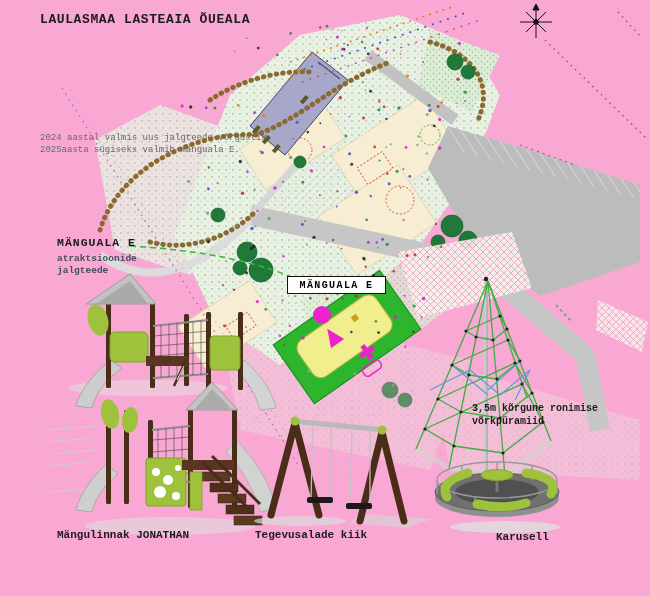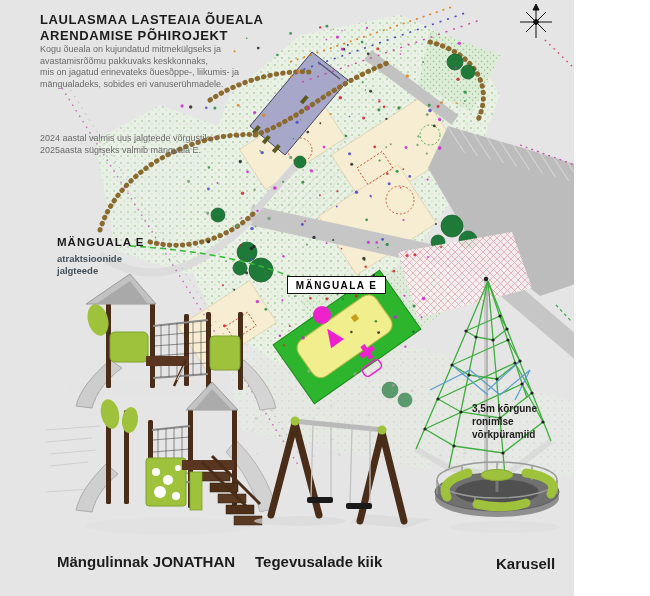--- a/index.html
+++ b/index.html
@@ -1,28 +1,28 @@
 <!DOCTYPE html>
 <html><head>
 <meta charset="utf-8">
 <style>
   html,body{margin:0;padding:0;background:#fff;}
-  .canvas{position:relative;width:574px;height:596px;background:#e5e5e5;overflow:hidden;
-          font-family:Liberation Sans, sans-serif;}
+  .canvas{position:relative;width:650px;height:596px;background:#f9a8d4;overflow:hidden;
+          font-family:Liberation Mono, monospace;}
   svg.layer{position:absolute;left:0;top:0;}
   .txt{position:absolute;white-space:pre-line;}
   .title{font-size:13px;font-weight:bold;letter-spacing:0.6px;color:#1b1b1b;line-height:16px;}
   .para{font-size:9px;color:#696969;line-height:11.5px;width:240px;}
   .leftnote-title{font-size:11.5px;font-weight:bold;letter-spacing:1px;color:#1b1b1b;}
   .leftnote-sub{font-size:9.5px;font-weight:bold;color:#41505b;line-height:12px;margin-top:3px;}
   .maplabel{position:absolute;left:287px;top:276px;width:97px;height:16px;background:#fff;
             border:1.6px solid #101010;display:flex;align-items:center;justify-content:center;
             font-size:10px;font-weight:bold;letter-spacing:1.4px;color:#000;}
   .pyrnote{font-size:10px;font-weight:bold;color:#1d1d1d;line-height:13px;margin-left:48px;}
-  .eqlabel{position:absolute;font-size:15px;font-weight:bold;color:#1c1c1c;margin-top:24px;}
+  .eqlabel{position:absolute;font-size:11px;font-weight:bold;color:#1c1c1c;}
 </style>
 </head>
 <body>
 
 <div class="canvas">
 
   <svg class="layer" width="650" height="596">
     <defs>
       <pattern id="veg" width="7" height="7" patternUnits="userSpaceOnUse">
         <rect width="7" height="7" fill="#e9f1e4"></rect>
@@ -538,25 +538,20 @@
         <path d="M447,497 Q438,482 468,473"></path>
         <path d="M526,473 Q560,478 551,494"></path>
         <path d="M526,503 Q503,510 477,504"></path>
       </g>
       <line x1="497" y1="476" x2="497" y2="492" stroke="#777777" stroke-width="3"></line>
       <ellipse cx="497" cy="475" rx="16" ry="5.5" fill="#9fc23c" stroke="#86a832" stroke-width="1"></ellipse>
     </g>
   </svg>
 
   <div class="txt title" style="left:40px;top:12px;">LAULASMAA LASTEAIA ÕUEALA</div>
-  <div class="txt title" style="left:40px;top:28px;">ARENDAMISE PÕHIROJEKT</div>
-  <div class="txt para" style="left:40px;top:44px;">Kogu õueala on kujundatud mitmekülgseks ja
-avastamisrõõmu pakkuvaks keskkonnaks,
-mis on jagatud erinevateks õuesõppe-, liikumis- ja
-mängualadeks, sobides eri vanuserühmadele.</div>
   <div class="txt para" style="left:40px;top:133px;">2024 aastal valmis uus jalgteede võrgustik.
 2025aasta sügiseks valmib mänguala E.</div>
 
   <div class="txt leftnote-title" style="left:57px;top:236px;">MÄNGUALA E</div>
   <div class="txt leftnote-sub" style="left:57px;top:250px;">atraktsioonide
 jalgteede</div>
 
   <div class="maplabel">MÄNGUALA E</div>
 
   <div class="txt pyrnote" style="left:424px;top:402px;">3,5m kõrgune ronimise

